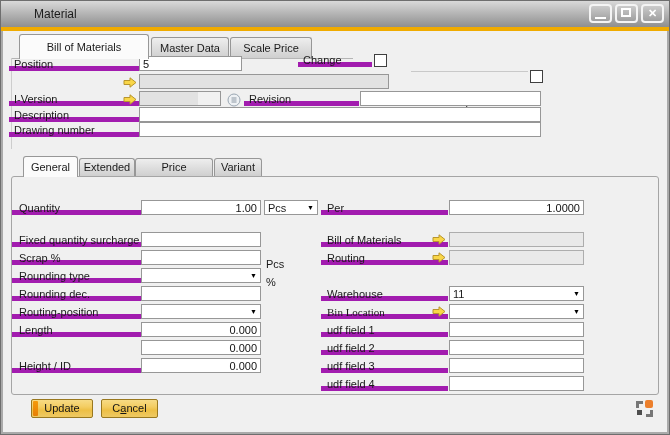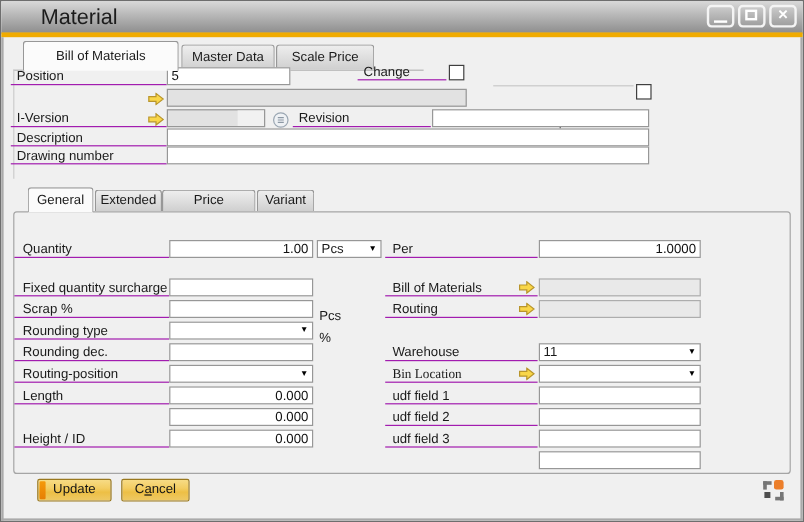--- a/index.html
+++ b/index.html
@@ -6,40 +6,40 @@
   .window{position:relative;width:670px;height:435px;box-sizing:border-box;border:1px solid #6e6e6e;
           background:#f0f0f0;overflow:hidden;font-size:11px;color:#1a1a1a;}
   .edge{position:absolute;background:#aaaaaa;}
   .edge.l{left:0;top:30px;bottom:0;width:2px}
   .edge.r{right:0;top:30px;bottom:0;width:2px}
   .edge.b{left:0;right:0;bottom:0;height:2px}
 
   .titlebar{position:absolute;left:0;top:0;right:0;height:26px;
             background:linear-gradient(180deg,#d9d9d9 0%,#b7b7b7 45%,#8f8f8f 100%);
             border-bottom:1px solid #7d7d7d;}
-  .title{position:absolute;left:33px;top:0;line-height:26px;font-size:18px;color:#1c1c1c;}
+  .title{position:absolute;left:33px;top:0;line-height:26px;font-size:12px;color:#1c1c1c;}
   .accent{position:absolute;left:0;top:26px;right:0;height:4px;background:#f0ab00;}
 
   .wbtn{position:absolute;top:3px;width:23px;height:19px;border:2px solid #f4f4f4;border-radius:4px;
         box-sizing:border-box;cursor:pointer;}
   .wbtn.min{right:57px}.wbtn.max{right:31px}
   .wbtn.cls{right:5px;text-align:center;line-height:14px;font-size:11px;font-weight:bold;color:#ffffff;}
   .wbtn.min i{position:absolute;left:4px;right:4px;bottom:2px;height:2px;background:#fff;}
   .wbtn.max i{position:absolute;left:4px;top:2px;width:10px;height:9px;border:2px solid #fff;box-sizing:border-box;}
 
   .tab{position:absolute;box-sizing:border-box;border:1px solid #979797;border-bottom:none;
        border-radius:3px 3px 0 0;background:linear-gradient(180deg,#eeeeee,#cfcfcf);
        text-align:center;cursor:pointer;color:#1a1a1a;}
   .tab.active{background:#fbfbfb;z-index:5;}
 
   .hr{position:absolute;height:1px;background:#b5b5b5;}
   .vr{position:absolute;width:1px;background:#cdcdcd;}
 
   .lbl{position:absolute;box-sizing:border-box;height:13px;line-height:13px;
-       border-bottom:1px solid #a21caf;padding-left:5px;white-space:nowrap;}
+       border-bottom:5px solid #a21caf;padding-left:5px;white-space:nowrap;}
   .lbl.g{padding-left:7px;}
   .lbl.plain{border-bottom:none;margin-top:24px;}
 
   .inp{position:absolute;box-sizing:border-box;height:15px;border:1px solid #979797;background:#fff;
        font:11px "Liberation Sans",sans-serif;padding:0 3px;margin:0;color:#111;}
   .inp.num{text-align:right;}
   .inp.dis{background:#e2e2e2;}
   .inp.dis2{background:#e9e9e9;border-color:#adadad;}
   .litepatch{position:absolute;background:#f1f1f1;}
 
@@ -198,20 +198,21 @@
 
   <div class="lbl" style="left:320px;top:323px;width:127px;padding-left:6px;">udf field 1</div>
   <input class="inp" style="left: 448px; top: 321px; width: 135px;" value="">
 
   <div class="lbl" style="left:320px;top:341px;width:127px;padding-left:6px;">udf field 2</div>
   <input class="inp" style="left: 448px; top: 339px; width: 135px;" value="">
 
   <div class="lbl" style="left:320px;top:359px;width:127px;padding-left:6px;">udf field 3</div>
   <input class="inp" style="left: 448px; top: 357px; width: 135px;" value="">
 
+  <div class="lbl" style="left:320px;top:377px;width:127px;padding-left:6px;">udf field 4</div>
   <input class="inp" style="left: 448px; top: 375px; width: 135px;" value="">
 
   <div class="btn" style="left:30px;top:398px;width:62px;">
     <span class="stripe"></span>
     <span>Update</span>
   </div>
   <div class="btn" style="left:100px;top:398px;width:57px;">
     <span><span>C</span><span class="u">a</span><span>ncel</span></span>
   </div>
   <div class="grip">

